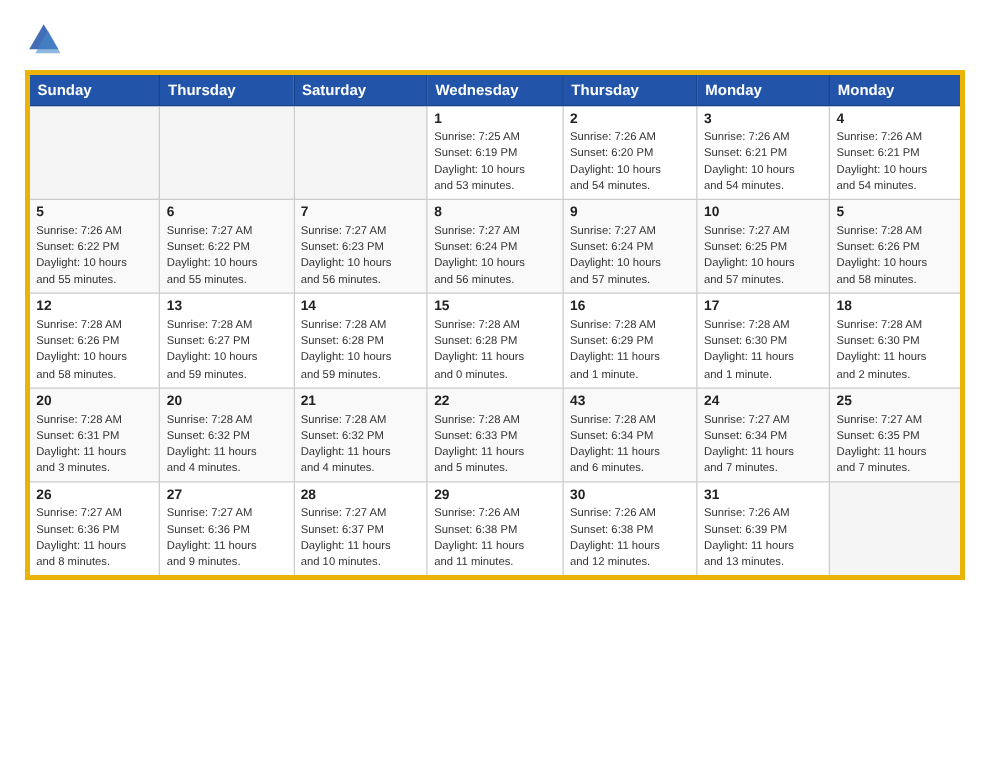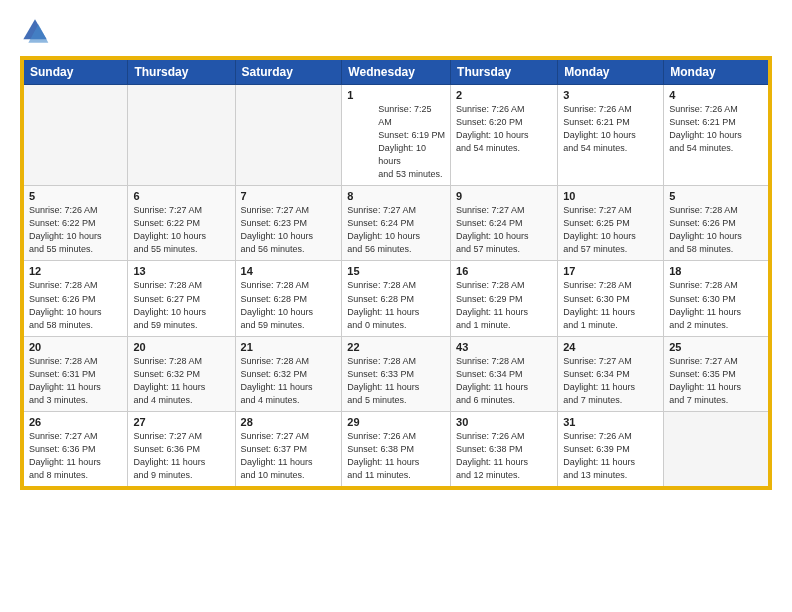--- a/index.html
+++ b/index.html
@@ -139,21 +139,21 @@
           <th>Monday</th>
         </tr>
     </thead>
     <tbody id="calendar-body">
     <tr>
           <td class="empty"></td>
           <td class="empty"></td>
           <td class="empty"></td>
           <td>
             <span class="day-num">1</span>
-            <div class="day-info" style="white-space: pre-line; margin-left: 31px;">Sunrise: 7:25 AM
+            <div class="day-info" style="white-space: pre-line;">Sunrise: 7:25 AM
 Sunset: 6:19 PM
 Daylight: 10 hours
 and 53 minutes.</div>
           </td>
           <td>
             <span class="day-num">2</span>
             <div class="day-info" style="white-space: pre-line;">Sunrise: 7:26 AM
 Sunset: 6:20 PM
 Daylight: 10 hours
 and 54 minutes.</div>

